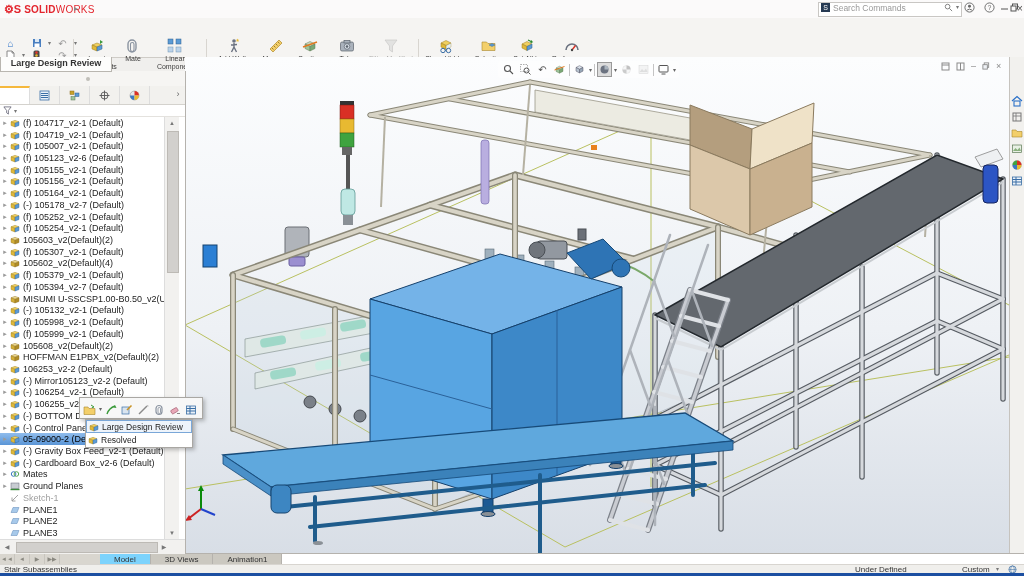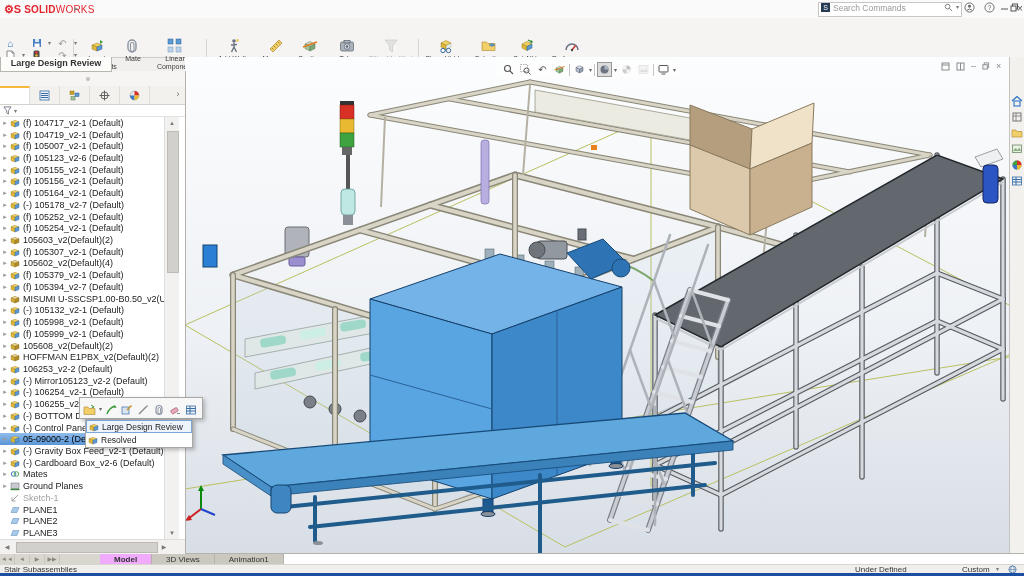--- a/index.html
+++ b/index.html
@@ -83,21 +83,21 @@
   #ctx-menu{left:85px;top:419px;width:106px;height:27px;background:#fff;border:1px solid #a9a7a3;
             box-shadow:2px 2px 4px rgba(0,0,0,.25);z-index:20;font-size:8.5px;color:#222;}
   .ctx-item{height:13px;display:flex;align-items:center;gap:3px;padding:0 2px;}
   .ctx-item .ticon svg{width:10px;height:10px;display:block;}
   .ctx-item.hl{background:#eef4fb;border:1px solid #7aa7d8;box-sizing:border-box;}
   
   #bottomtabs{left:0;top:553px;width:1024px;height:11px;background:#d9d6cf;border-top:1px solid #b5b2ad;display:flex;align-items:stretch;}
   .navbtn{width:14px;font-size:6px;color:#8a8880;text-align:center;line-height:11px;border-right:1px solid #c8c5be;}
   #tabspacer{width:40px;}
   .btab{padding:0 14px;font-size:8px;line-height:11px;color:#333;background:#cbc8c0;border-right:1px solid #b5b2ad;}
-  .btab.active{background:#f0abfc;font-weight:bold;text-align:center;}
+  .btab.active{background:#7dd3fc;font-weight:normal;text-align:center;}
   #tabfill{flex:1;background:#fff;}
   #statusbar{left:0;top:564px;width:1024px;height:9px;background:#f0efec;border-top:1px solid #d8d5d0;font-size:8px;color:#333;}
   #statusbar span{position:absolute;top:0;line-height:9px;}
   #taskline{left:0;top:573px;width:1024px;height:3px;background:#1c4fa1;}
 </style>
 </head>
 <body>
 
 <div id="titlebar" class="abs">
   <div id="sw-logo" class="abs">

